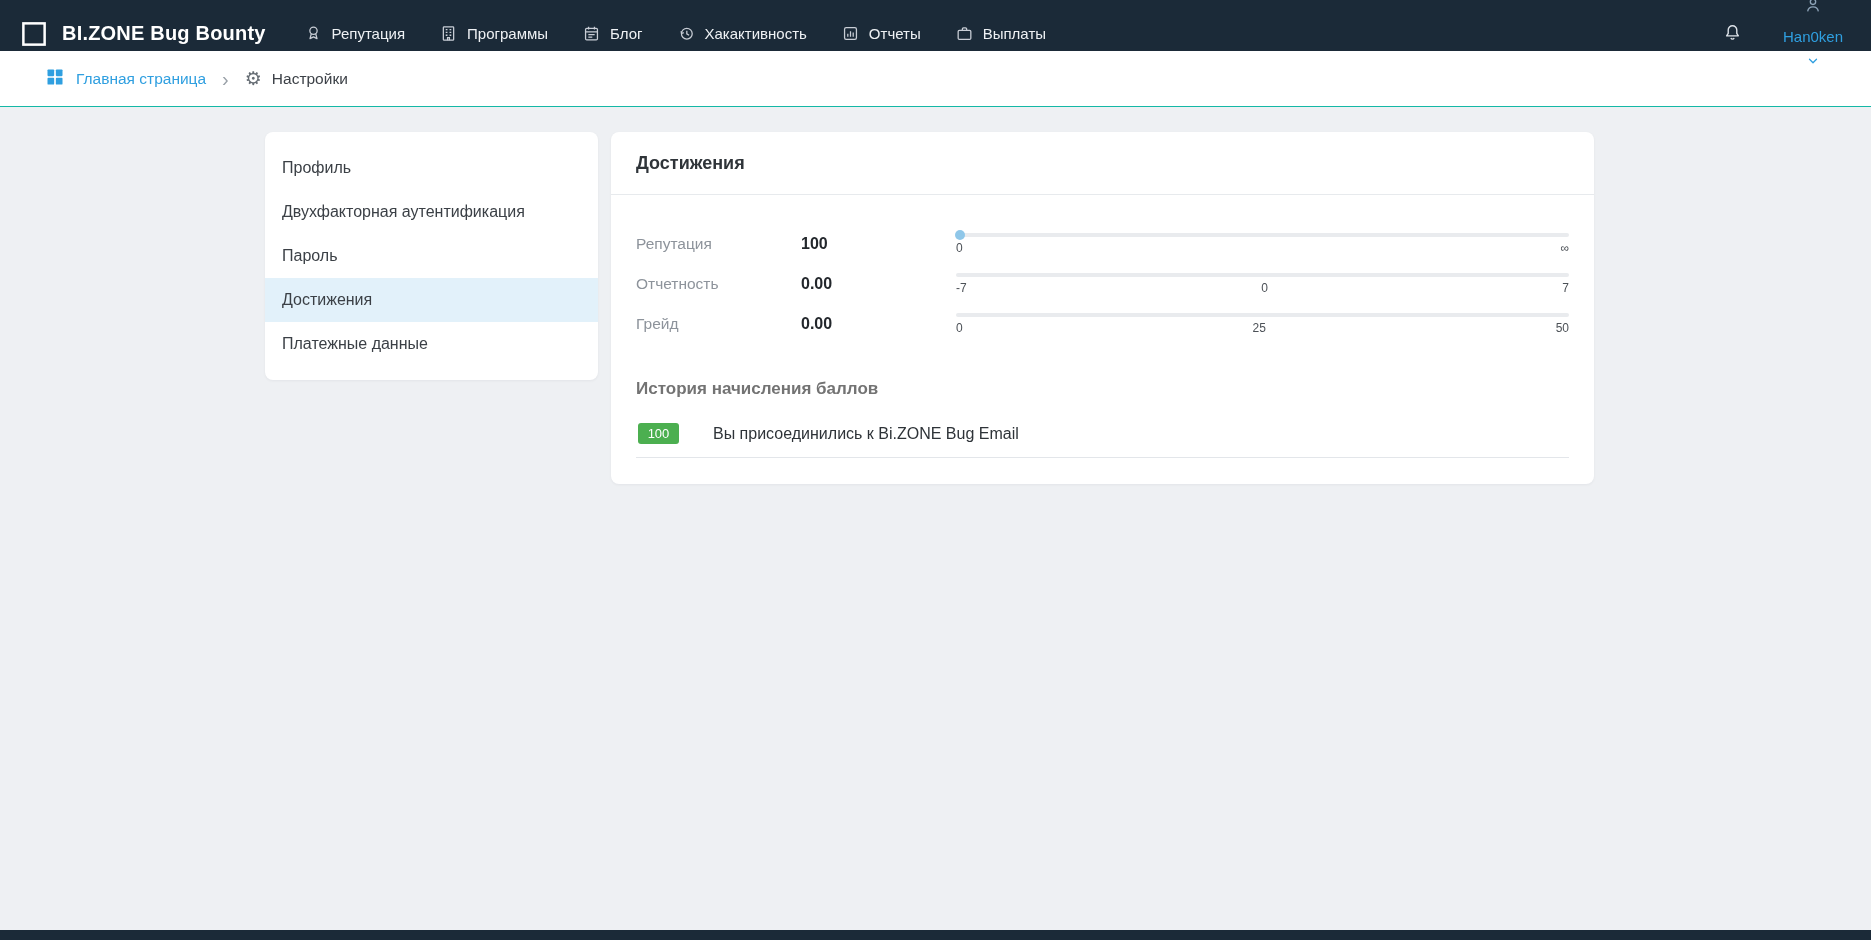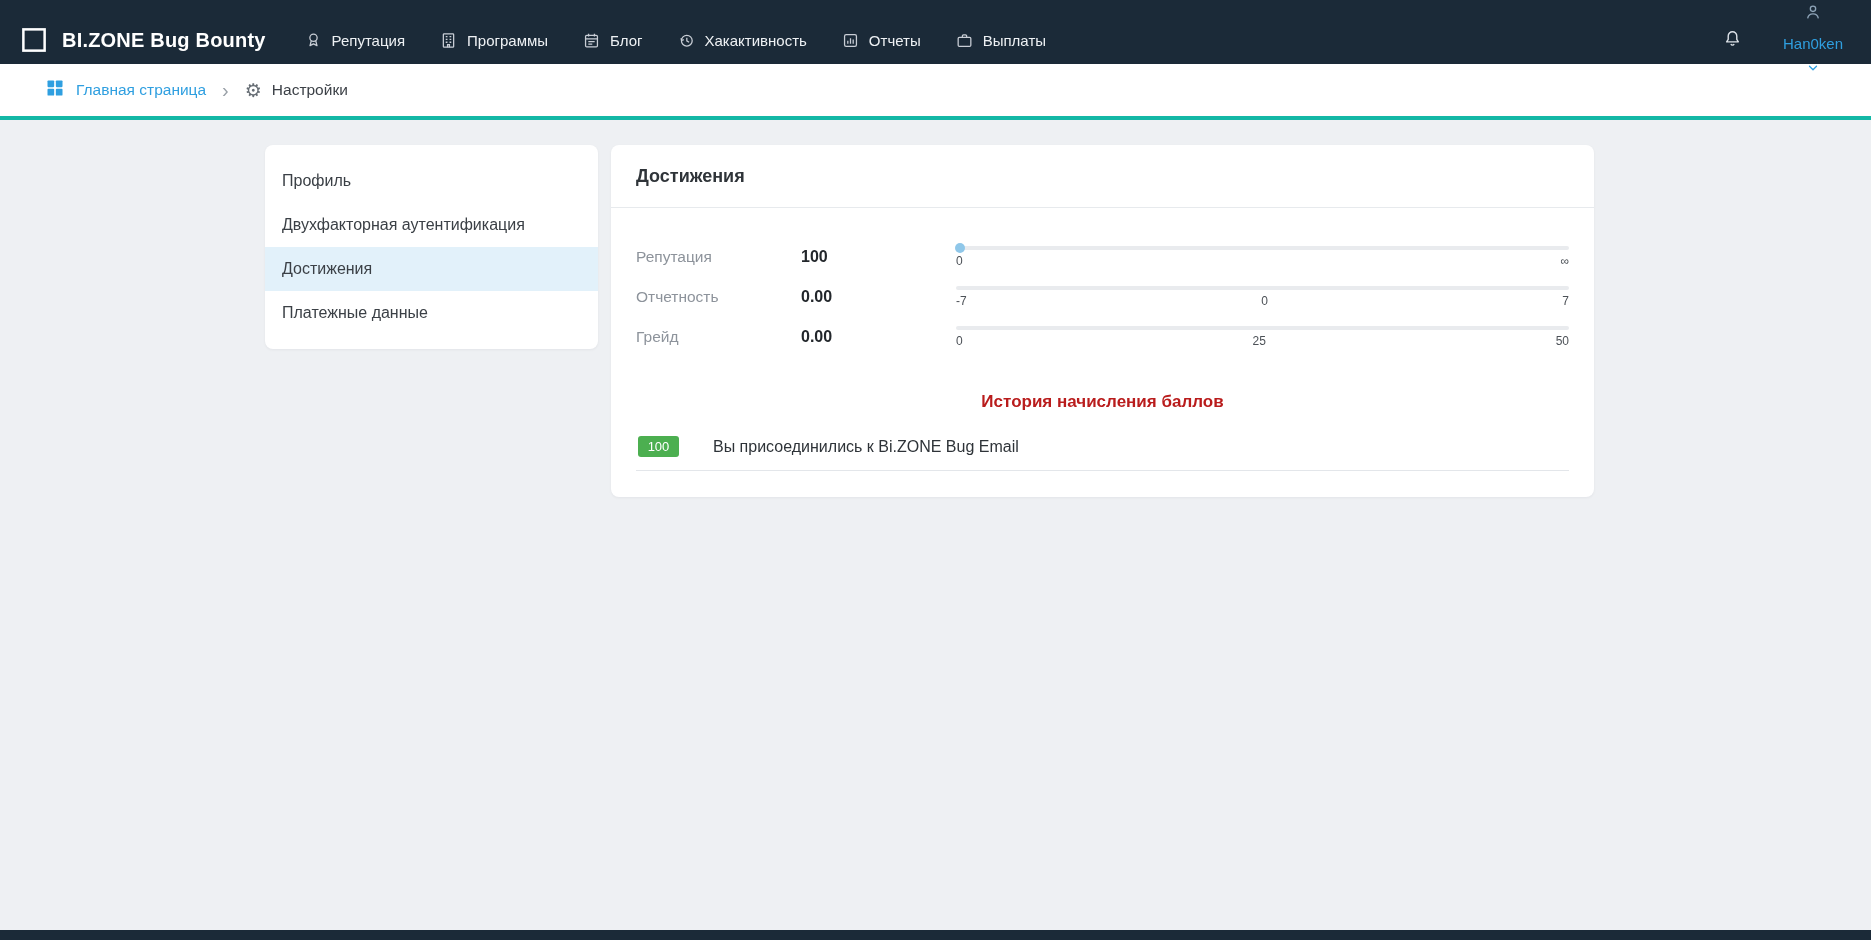--- a/index.html
+++ b/index.html
@@ -4,33 +4,33 @@
 <style>
   * { margin:0; padding:0; box-sizing:border-box; }
   html,body { width:1871px; height:940px; }
   body {
     font-family:"Liberation Sans","DejaVu Sans",sans-serif;
     background:#eef0f3; color:#33383e; overflow:hidden; position:relative;
   }
   a { text-decoration:none; }
 
   
-  .navbar { height:64px; background:#1b2a38; display:flex; align-items:center; padding:16px 28px 0 19px; }
+  .navbar { height:51px; background:#1b2a38; display:flex; align-items:center; padding:16px 28px 0 19px; }
   .brand { display:flex; align-items:center; gap:13px; cursor:pointer; }
   .brand-text { color:#ffffff; font-weight:700; font-size:20px; letter-spacing:.2px; white-space:nowrap; }
   .nav-items { display:flex; align-items:center; gap:34px; margin-left:38px; }
   .nav-item { display:flex; align-items:center; gap:9px; color:#eef1f4; font-size:15px; cursor:pointer; white-space:nowrap; }
   .nav-item svg, .brand svg { display:block; }
   .nav-right { margin-left:auto; display:flex; align-items:center; gap:40px; }
   .bell-btn { background:none; border:none; cursor:pointer; display:flex; align-items:center; }
   .user-block { display:flex; align-items:center; gap:9px; cursor:pointer;flex-direction:column; }
   .user-name { color:#2f9fe0; font-size:15px; }
 
   
-  .breadcrumb { height:56px; background:#ffffff; border-bottom:4px solid #14b8a6; display:flex; align-items:center; padding:0 45px; gap:13px; }
+  .breadcrumb { height:56px; background:#ffffff; border-bottom:1px solid #14b8a6; display:flex; align-items:center; padding:0 45px; gap:13px; }
   .crumb-home { display:flex; align-items:center; gap:11px; color:#2f9fe0; font-size:15.5px; cursor:pointer; }
   .crumb-sep { color:#9aa1a8; font-size:20px; line-height:1; margin:0 3px; }
   .crumb-current { display:flex; align-items:center; gap:10px; color:#3c4147; font-size:15.5px; }
   .gear-glyph { font-size:19px; color:#666d74; line-height:1; }
 
   
   .main { display:flex; align-items:flex-start; gap:13px; padding:25px 277px 0 265px; }
   .card { background:#ffffff; border-radius:8px; box-shadow:0 1px 3px rgba(16,24,32,.05); }
 
   
@@ -46,21 +46,21 @@
   .metrics { padding:38px 25px 10px 25px; }
   .metric-row { display:flex; align-items:center; margin-bottom:18px; }
   .metric-label { flex:0 0 165px; color:#8d939b; font-size:15.5px; }
   .metric-value { flex:0 0 155px; font-size:16px; font-weight:700; color:#23272c; }
   .slider { flex:1; position:relative; }
   .track { height:4px; background:#e9ebee; border-radius:2px; position:relative; }
   .handle { position:absolute; left:-1px; top:-3px; width:10px; height:10px; border-radius:50%; background:#8fc7e9; }
   .scale { display:flex; justify-content:space-between; font-size:12px; color:#4c5157; margin-top:4px; }
 
   .history { padding:4px 25px 0 25px; }
-  .history-title { font-size:17px; font-weight:700; color:#b91c1c; margin:12px 0 16px 0;text-align:center; }
+  .history-title { font-size:17px; font-weight:700; color:#737373; margin:12px 0 16px 0; }
   .entry { display:flex; align-items:center; padding:8px 0 13px 2px; border-bottom:1px solid #e3e6ea; }
   .points-badge { min-width:41px; height:21px; background:#4caf50; color:#ffffff; font-size:13px;
     display:flex; align-items:center; justify-content:center; border-radius:3px; margin-right:34px; }
   .entry-text { font-size:16px; color:#2e3338; }
 
   .footer-strip { position:absolute; left:0; bottom:0; width:100%; height:10px; background:#1b2a38; }
 </style>
 </head>
 <body>
 
@@ -179,20 +179,23 @@
 
 <main class="main">
 
   <aside class="card sidebar-card">
     <div class="side-item">
       <span>Профиль</span>
     </div>
     <div class="side-item">
       <span>Двухфакторная аутентификация</span>
     </div>
+    <div class="side-item">
+      <span>Пароль</span>
+    </div>
     <div class="side-item active">
       <span>Достижения</span>
     </div>
     <div class="side-item">
       <span>Платежные данные</span>
     </div>
   </aside>
 
   <section class="card content-card">
     <div class="card-header">

